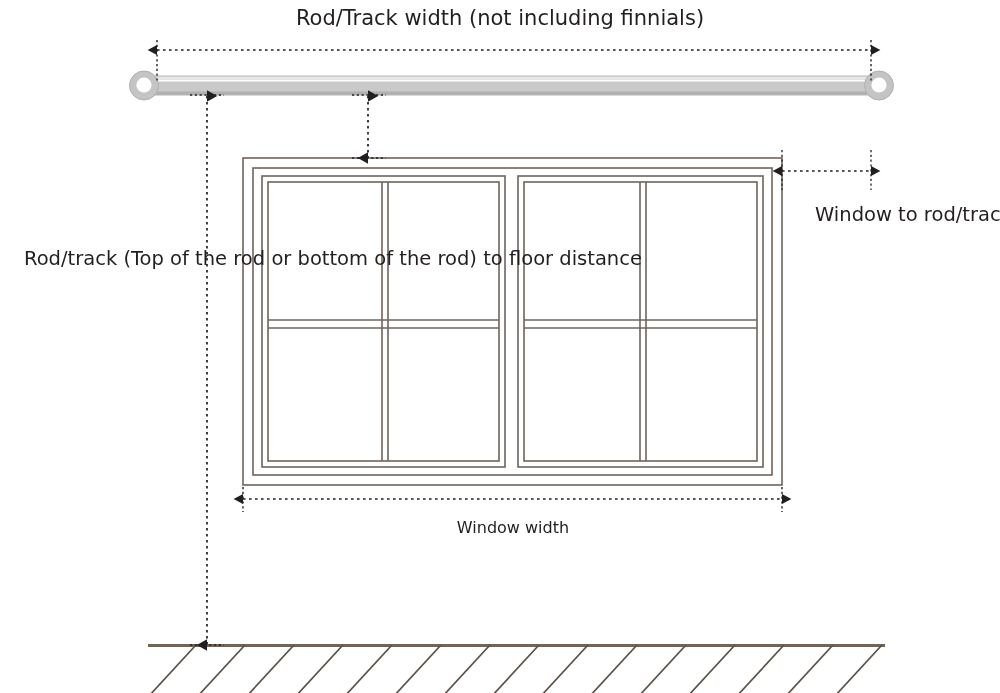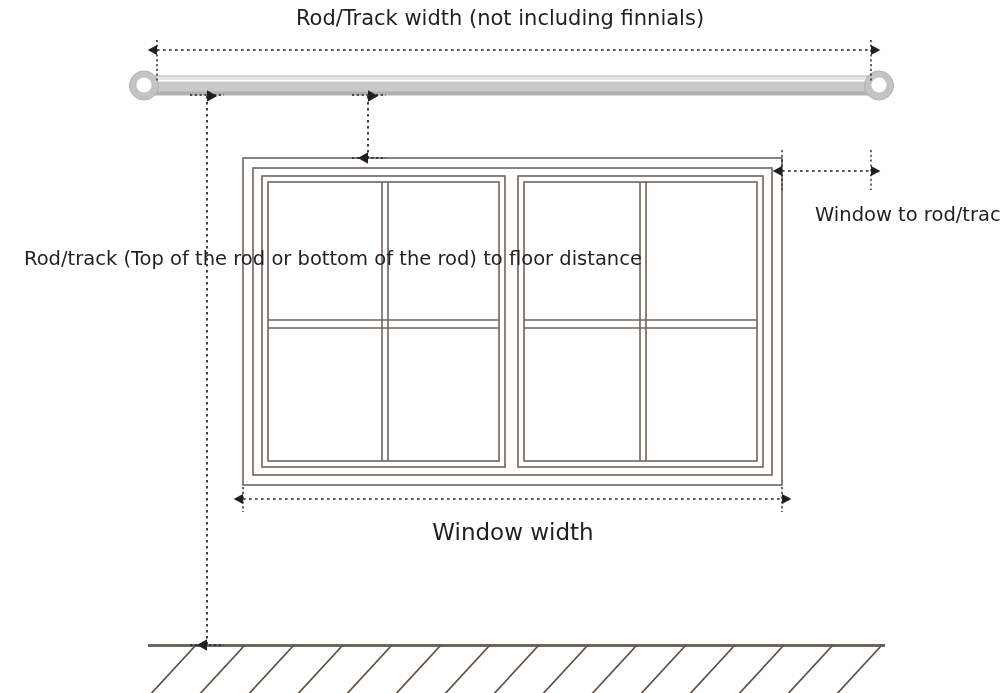--- a/index.html
+++ b/index.html
@@ -53,21 +53,21 @@
     left: 815px;
     top: 203px;
     width: 185px;
     font-size: 19.5px;
   }
   #window-width-label {
     left: 243px;
     top: 518px;
     width: 540px;
     text-align: center;
-    font-size: 23px;
+    font-size: 16px;
   }
 </style>
 </head>
 <body>
 
 <div id="stage">
 
   <svg id="svg-root" viewBox="0 0 1000 693">
     <defs>
       <marker id="arrL" markerWidth="11" markerHeight="11" refX="10" refY="5.5" orient="auto" markerUnits="userSpaceOnUse">

